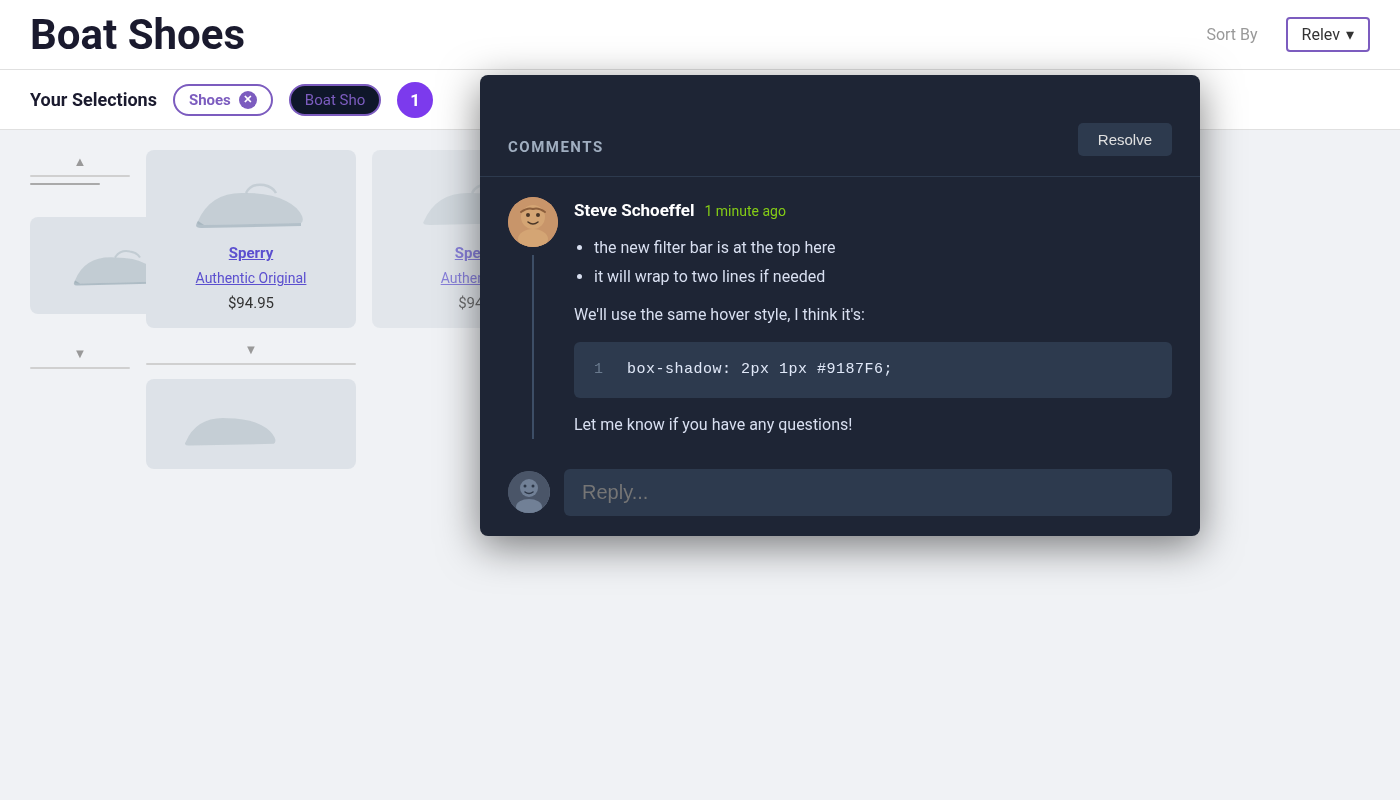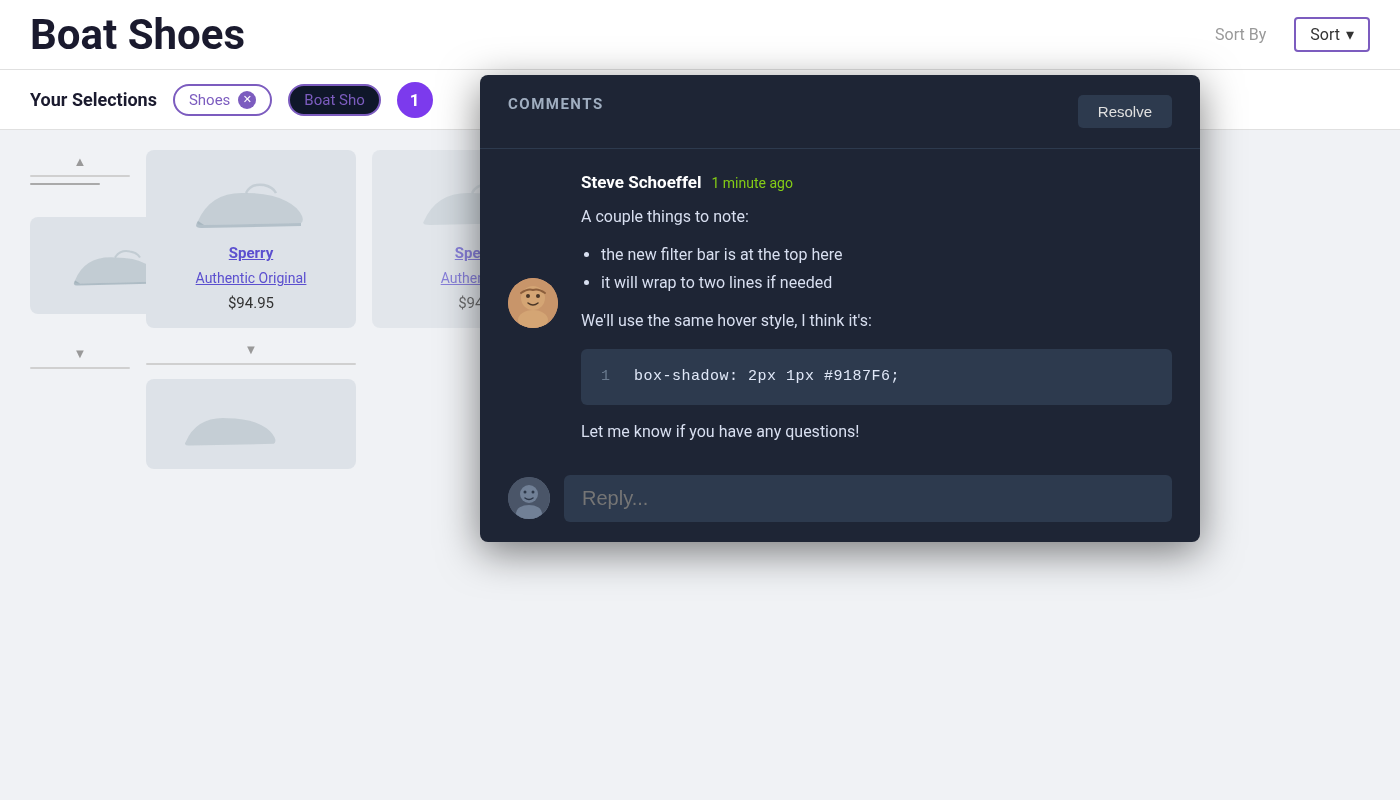--- a/index.html
+++ b/index.html
@@ -35,20 +35,21 @@
     .tag-chip {
       border: 2px solid #7c5cbf;
       border-radius: 20px;
       padding: 5px 14px;
       font-size: 15px;
       color: #7c5cbf;
       display: flex;
       align-items: center;
       gap: 8px;
       background: white;
+      font-weight: bold;
     }
 
     .tag-chip .chip-x {
       background: #7c5cbf;
       color: white;
       border-radius: 50%;
       width: 18px;
       height: 18px;
       display: flex;
       align-items: center;
@@ -102,24 +103,25 @@
       width: 720px;
       background: #1e2535;
       border-radius: 8px;
       z-index: 100;
       overflow: hidden;
       box-shadow: 0 10px 40px rgba(0,0,0,0.5);
     }
 
     .comments-header {
       display: flex;
-      align-items: flex-start;
+      align-items: flex-end;
       justify-content: space-between;
       padding: 20px 28px;
       border-bottom: 1px solid #2d3a4e;
+      margin-top: 28px;
     }
 
     .comments-title {
       font-size: 15px;
       font-weight: 700;
       color: #a0aec0;
       letter-spacing: 1.5px;
       text-transform: uppercase;
     }
 
@@ -129,22 +131,21 @@
       border: none;
       border-radius: 5px;
       padding: 8px 20px;
       font-size: 15px;
       cursor: pointer;
     }
 
     .comment-body {
       padding: 20px 28px 16px;
       display: flex;
-      gap: 23px;
-      align-items: center;
+      gap: 16px;
     }
 
     .avatar-col {
       display: flex;
       flex-direction: column;
       align-items: center;
       gap: 0;
     }
 
     .avatar-img {
@@ -330,21 +331,21 @@
 
   </style>
 </head>
 <body>
 
 <div class="header-area">
   <h1 class="page-title">Boat Shoes</h1>
   <div class="sort-bar">
     <span style="color:#999;font-size:16px;">Sort By</span>
     <div style="border:2px solid #7c5cbf;border-radius:4px;padding:6px 14px;font-size:16px;color:#333;background:white;display:flex;align-items:center;gap:6px;">
-      <span>Sort</span>
+      <span>Relev</span>
       <span style="color:#333;">▾</span>
     </div>
   </div>
 </div>
 
 <div class="selections-area">
   <span class="selections-label">Your Selections</span>
 
   <div class="tag-chip">
     <span style="color:#7c5cbf;font-size:15px;">Shoes</span>
@@ -445,21 +446,20 @@
       </div>
       <div class="avatar-line" style="height:340px;"></div>
     </div>
 
     <div class="comment-content">
       <div class="comment-author-row">
         <span class="comment-author">Steve Schoeffel</span>
         <span class="comment-time">1 minute ago</span>
       </div>
 
-      <p class="comment-text">A couple things to note:</p>
 
       <ul class="comment-bullets">
         <li>the new filter bar is at the top here</li>
         <li>it will wrap to two lines if needed</li>
       </ul>
 
       <p class="comment-text">We'll use the same hover style, I think it's:</p>
 
       <div class="code-block">
         <span class="code-line-num">1</span>

